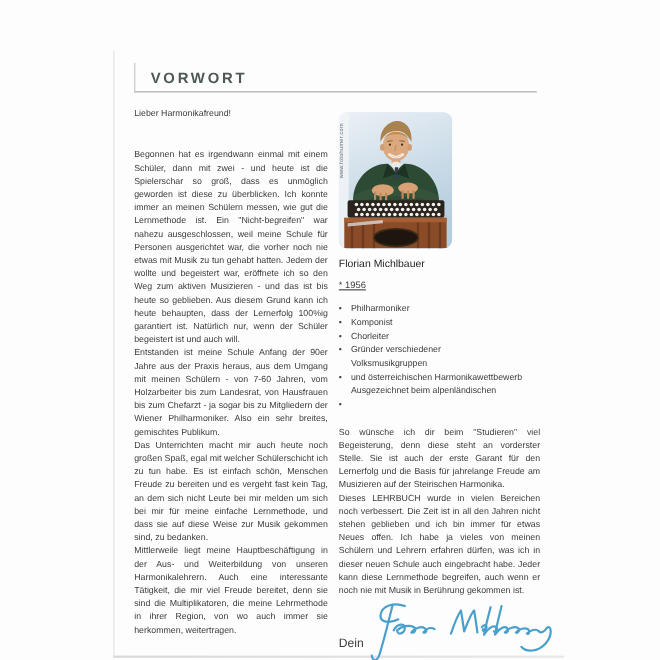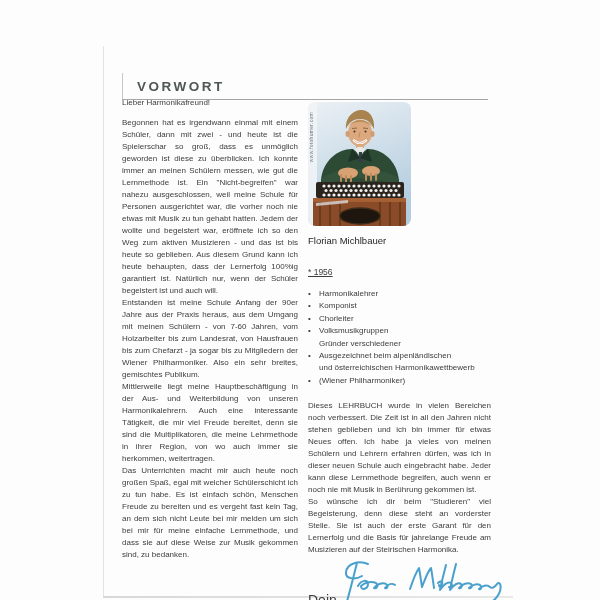--- a/index.html
+++ b/index.html
@@ -5,74 +5,74 @@
   * { margin:0; padding:0; box-sizing:border-box; }
   html,body { width:600px; height:600px; background:#ffffff; font-family:"Liberation Sans", sans-serif; }
   .canvas { position:relative; width:600px; height:600px; background:#fdfdfd; overflow:hidden; }
 
   
   .edge-left { position:absolute; left:103px; top:46px; width:1px; height:551px; background:#e2e2e2; }
   .edge-bottom { position:absolute; left:103px; top:596px; width:410px; height:2px;
                  background:linear-gradient(to right,#d8d8d8,#e8e8e8); }
 
   
-  .header { position:absolute; left:122px; top:73px; width:366px; height:27px;
+  .header { position:absolute; left:122px; top:57px; width:366px; height:27px;
             border-left:1px solid #c6c6c6; border-bottom:1px solid #a5a5a5; }
   .header h1 { padding:6px 0 0 14px; font-size:13.5px; font-weight:bold; letter-spacing:2.5px;
                color:#4e5852; }
 
   
   .col-left { position:absolute; left:122px; top:97px; width:176px; color:#3c3c3c; }
   .col-right { position:absolute; left:308px; top:102px; width:183px; color:#3c3c3c; }
 
-  .greeting { font-size:8px; line-height:12px; margin-bottom:8px; }
+  .greeting { font-size:8px; line-height:12px; margin-bottom:26px; }
   .body-text p { font-size:8px; line-height:12px; text-align:justify; hyphens:auto;
                  -webkit-hyphens:auto; margin:0; }
 
   
   .photo { position:relative; width:103px; height:124px; border-radius:8px; overflow:hidden;
            background:#dfe9f1; }
   .photo svg { display:block; }
   .photo-credit { position:absolute; left:0px; top:10px; writing-mode:vertical-rl;
                   transform:rotate(180deg); font-size:5px; letter-spacing:.3px; color:#6a7480; }
 
   .person-name { margin-top:9px; font-size:9.5px; font-weight:normal; color:#1f1f1f; }
-  .birth-year { margin-top:21px; font-size:8.5px; color:#3c3c3c;text-decoration:underline; }
+  .birth-year { margin-top:8px; font-size:8.5px; color:#3c3c3c;text-decoration:underline; }
 
   .bullets { margin-top:11px; }
   .bullet-item { display:flex; font-size:8px; line-height:12.4px; }
   .bullet-dot { width:11px; flex:0 0 11px; }
   .bullet-lines { flex:1; }
   .bullet-lines span { display:block; }
   .bullet-lines span:empty { display:none; }
 
   .col-right .body-text { margin-top:13px; }
 
   .closing-row { position:relative; margin-top:14px; height:58px; }
-  .closing-word { font-size:14px; color:#3c3c3c; position:absolute; left:0; top:22px; }
+  .closing-word { font-size:11px; color:#3c3c3c; position:absolute; left:0; top:22px; }
   .signature { position:absolute; left:20px; top:-14px; width:180px; height:64px; }
 </style>
 </head>
 <body>
 
 <div class="canvas">
   <div class="edge-left"></div>
   <div class="edge-bottom"></div>
 
   <div class="header">
     <h1>VORWORT</h1>
   </div>
 
   <div class="col-left">
     <div class="greeting">Lieber Harmonikafreund!</div>
     <div class="body-text">
       <p>Begonnen hat es irgendwann einmal mit einem Schüler, dann mit zwei - und heute ist die Spielerschar so groß, dass es unmöglich geworden ist diese zu überblicken. Ich konnte immer an meinen Schülern messen, wie gut die Lernmethode ist. Ein "Nicht-begreifen" war nahezu ausgeschlossen, weil meine Schule für Personen ausgerichtet war, die vorher noch nie etwas mit Musik zu tun gehabt hatten. Jedem der wollte und begeistert war, eröffnete ich so den Weg zum aktiven Musizieren - und das ist bis heute so geblieben. Aus diesem Grund kann ich heute behaupten, dass der Lernerfolg 100%ig garantiert ist. Natürlich nur, wenn der Schüler begeistert ist und auch will.</p>
       <p>Entstanden ist meine Schule Anfang der 90er Jahre aus der Praxis heraus, aus dem Umgang mit meinen Schülern - von 7-60 Jahren, vom Holzarbeiter bis zum Landesrat, von Hausfrauen bis zum Chefarzt - ja sogar bis zu Mitgliedern der Wiener Philharmoniker. Also ein sehr breites, gemischtes Publikum.</p>
+      <p>Das Unterrichten macht mir auch heute noch großen Spaß, egal mit welcher Schülerschicht ich zu tun habe. Es ist einfach schön, Menschen Freude zu bereiten und es vergeht fast kein Tag, an dem sich nicht Leute bei mir melden um sich bei mir für meine einfache Lernmethode, und dass sie auf diese Weise zur Musik gekommen sind, zu bedanken.</p>
       <p>Mittlerweile liegt meine Hauptbeschäftigung in der Aus- und Weiterbildung von unseren Harmonikalehrern. Auch eine interessante Tätigkeit, die mir viel Freude bereitet, denn sie sind die Multiplikatoren, die meine Lehrmethode in ihrer Region, von wo auch immer sie herkommen, weitertragen.</p>
-      <p>Das Unterrichten macht mir auch heute noch großen Spaß, egal mit welcher Schülerschicht ich zu tun habe. Es ist einfach schön, Menschen Freude zu bereiten und es vergeht fast kein Tag, an dem sich nicht Leute bei mir melden um sich bei mir für meine einfache Lernmethode, und dass sie auf diese Weise zur Musik gekommen sind, zu bedanken.</p>
     </div>
   </div>
 
   <div class="col-right">
 
     <div class="photo">
       <svg width="103" height="124" viewBox="0 0 103 124">
         <defs>
           <linearGradient id="pbg" x1="0" y1="0" x2="0.35" y2="1">
             <stop offset="0" stop-color="#ecf1f5"></stop>
@@ -176,60 +176,59 @@
       <div class="photo-credit">www.fotohumer.com</div>
     </div>
 
     <div class="person-name">Florian Michlbauer</div>
     <div class="birth-year">* 1956</div>
 
     <div class="bullets">
       <div class="bullet-item">
         <span class="bullet-dot">•</span>
         <span class="bullet-lines">
-            <span>Harmonikalehrer</span>
+            <span>Philharmoniker</span>
           </span>
       </div>
       <div class="bullet-item">
         <span class="bullet-dot">•</span>
         <span class="bullet-lines">
             <span>Komponist</span>
           </span>
       </div>
       <div class="bullet-item">
         <span class="bullet-dot">•</span>
         <span class="bullet-lines">
             <span>Chorleiter</span>
           </span>
       </div>
       <div class="bullet-item">
         <span class="bullet-dot">•</span>
         <span class="bullet-lines">
+            <span>Gründer verschiedener</span>
             <span>Volksmusikgruppen</span>
-            <span>Gründer verschiedener</span>
-          </span>
-      </div>
-      <div class="bullet-item">
-        <span class="bullet-dot">•</span>
-        <span class="bullet-lines">
+          </span>
+      </div>
+      <div class="bullet-item">
+        <span class="bullet-dot">•</span>
+        <span class="bullet-lines">
+            <span>und österreichischen Harmonikawettbewerb</span>
             <span>Ausgezeichnet beim alpenländischen</span>
-            <span>und österreichischen Harmonikawettbewerb</span>
-          </span>
-      </div>
-      <div class="bullet-item">
-        <span class="bullet-dot">•</span>
-        <span class="bullet-lines">
-            <span>(Wiener Philharmoniker)</span>
+          </span>
+      </div>
+      <div class="bullet-item">
+        <span class="bullet-dot">•</span>
+        <span class="bullet-lines">
           </span>
       </div>
     </div>
 
     <div class="body-text">
+      <p>So wünsche ich dir beim "Studieren" viel Begeisterung, denn diese steht an vorderster Stelle. Sie ist auch der erste Garant für den Lernerfolg und die Basis für jahrelange Freude am Musizieren auf der Steirischen Harmonika.</p>
       <p>Dieses LEHRBUCH wurde in vielen Bereichen noch verbessert. Die Zeit ist in all den Jahren nicht stehen geblieben und ich bin immer für etwas Neues offen. Ich habe ja vieles von meinen Schülern und Lehrern erfahren dürfen, was ich in dieser neuen Schule auch eingebracht habe. Jeder kann diese Lernmethode begreifen, auch wenn er noch nie mit Musik in Berührung gekommen ist.</p>
-      <p>So wünsche ich dir beim "Studieren" viel Begeisterung, denn diese steht an vorderster Stelle. Sie ist auch der erste Garant für den Lernerfolg und die Basis für jahrelange Freude am Musizieren auf der Steirischen Harmonika.</p>
     </div>
 
     <div class="closing-row">
       <span class="closing-word">Dein</span>
       <svg class="signature" viewBox="0 0 180 64">
         <g fill="none" stroke="#4aa0cc" stroke-width="2" stroke-linecap="round" stroke-linejoin="round">
           <path d="M40 8 C30 4 19 8 18 16 C17 23 27 24 34 20 M29 7 C26 18 22 36 17 52 C15 58 11 59 10 53 M30 30 C33 24 40 23 40 28 C40 33 33 35 33 30 C37 26 44 25 48 27 C51 29 49 33 46 32 C49 28 55 26 58 28 C61 30 59 33 57 32 C60 28 64 27 67 29"></path>
           <path d="M82 33 C85 24 89 15 91 12 C92 17 93 25 94 31 C97 23 101 14 103 12 C104 17 105 25 106 32 M110 27 C113 24 115 25 114 28 C113 31 111 32 111 29 M118 9 C116 17 113 28 112 34 C115 29 120 25 123 27 C125 29 123 32 121 31 M128 8 C126 16 123 28 122 34 C126 28 131 26 133 28 C135 30 133 33 131 32 C134 28 140 26 143 28 C145 30 143 33 141 32 C144 29 149 27 152 29 C154 31 153 34 151 33 C154 30 159 28 162 31 C164 33 167 31 169 28 C173 24 175 34 168 42 C161 50 150 50 146 45"></path>
         </g>
       </svg>

